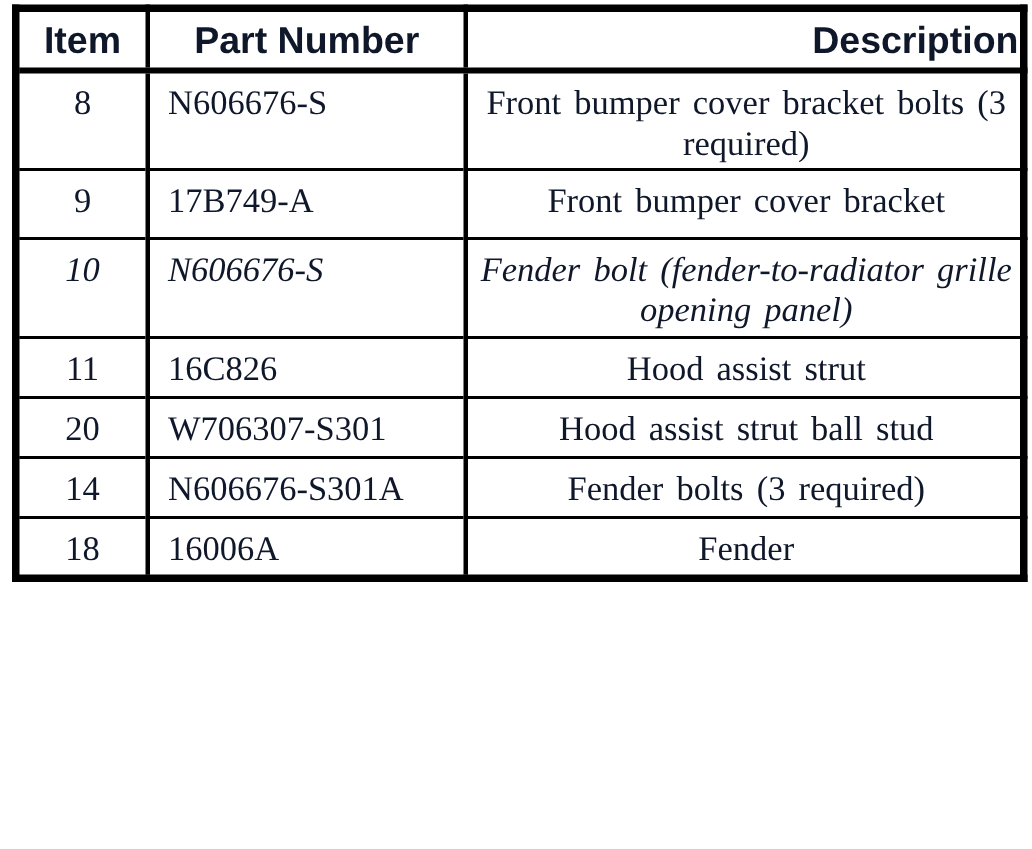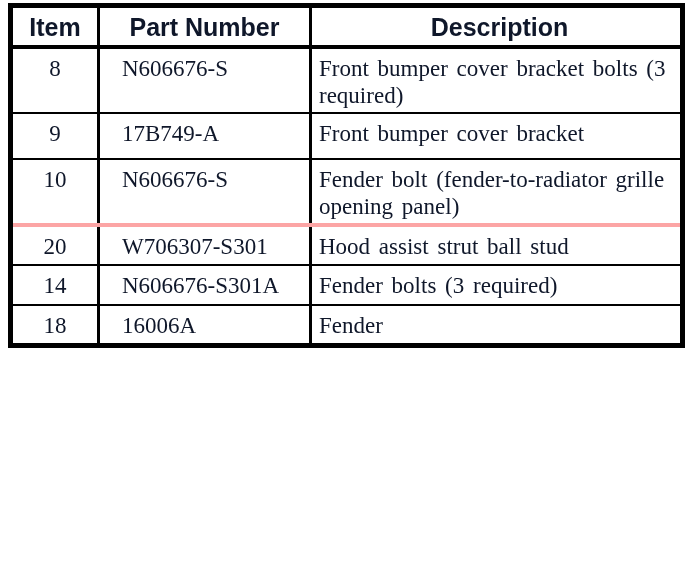--- a/index.html
+++ b/index.html
@@ -46,40 +46,40 @@
     font-weight: bold;
     font-size: 25px;
     line-height: 30px;
     padding-top: 4px;
     padding-bottom: 3px;
     border-bottom: 4px solid #000000;
     text-align: center;
     vertical-align: middle;
   }
   tr.header-row th.desc {
-    text-align: center;
+    text-align: right;
     padding-left: 8px;
   }
   tr.header-row { height: 40px; }
 
   td {
     font-family: "Liberation Serif", "DejaVu Serif", serif;
     font-size: 23px;
     line-height: 27px;
     word-spacing: 3px;
     padding-top: 6px;
   }
   td.item  { text-align: center; }
-  td.part  { padding-left: 22px; white-space: nowrap; }
-  td.desc  { padding-left: 7px; padding-right: 4px; }
+  td.part  { padding-left: 12px; white-space: nowrap; }
+  td.desc  { padding-left: 7px; padding-right: 4px; text-align: center; }
 
   tr.r-std  { height: 40px; }
   tr.r-med  { height: 46px; }
   tr.r-tall { height: 66px; }
-  tr.thick-bottom td { border-bottom: 4px solid #fca5a5; }
+  tr.thick-bottom td { border-bottom: 1px solid #fca5a5; font-style: italic; }
 </style>
 </head>
 <body>
 
 <div class="page">
   <table class="parts">
     <colgroup>
       <col class="c-item">
       <col class="c-part">
       <col class="c-desc">
@@ -101,20 +101,25 @@
         <td class="item">9</td>
         <td class="part">17B749-A</td>
         <td class="desc">Front bumper cover bracket</td>
       </tr>
       <tr class="r-tall thick-bottom">
         <td class="item">10</td>
         <td class="part">N606676-S</td>
         <td class="desc">Fender bolt (fender-to-radiator grille opening panel)</td>
       </tr>
       <tr class="r-std">
+        <td class="item">11</td>
+        <td class="part">16C826</td>
+        <td class="desc">Hood assist strut</td>
+      </tr>
+      <tr class="r-std">
         <td class="item">20</td>
         <td class="part">W706307-S301</td>
         <td class="desc">Hood assist strut ball stud</td>
       </tr>
       <tr class="r-std">
         <td class="item">14</td>
         <td class="part">N606676-S301A</td>
         <td class="desc">Fender bolts (3 required)</td>
       </tr>
       <tr class="r-std">

